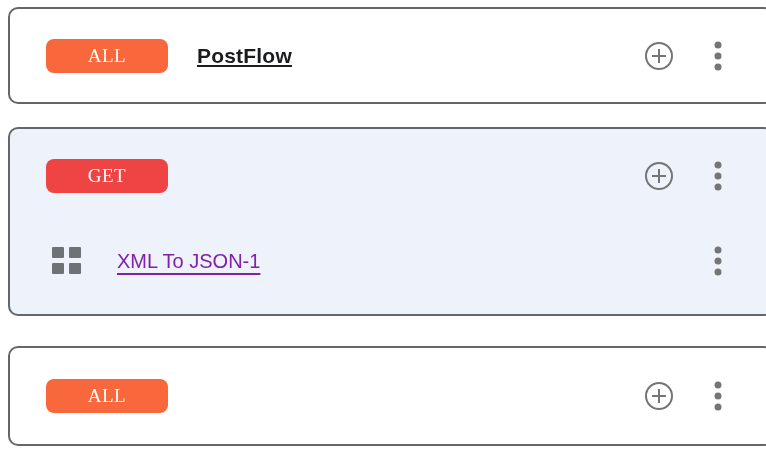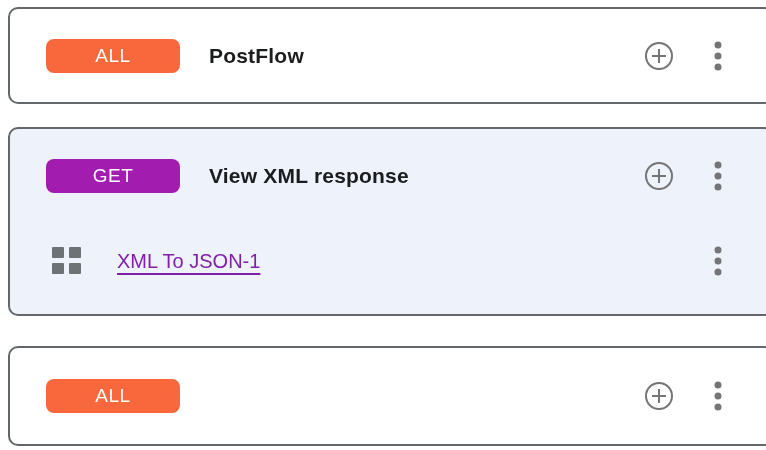--- a/index.html
+++ b/index.html
@@ -26,34 +26,36 @@
   .flow-header {
     display: flex;
     align-items: center;
     height: 93px;
     padding: 0 50px 0 36px;
   }
   .card.single .flow-header { height: 100%; }
 
   .method-badge {
     flex: 0 0 auto;
-    width: 134px; height: 34px;
+    width: 122px; height: 34px;
     border-radius: 8px;
     display: flex; align-items: center; justify-content: center;
     color: #ffffff;
     font-size: 19px;
     letter-spacing: 0.5px;
+    font-family: Liberation Serif, serif;
   }
   .flow-title {
     margin-left: 29px;
     font-size: 21px;
     font-weight: bold;
     color: #1b1c1e;
     letter-spacing: 0.2px;
     white-space: nowrap;
+    text-decoration: underline;
   }
   .spacer { flex: 1 1 auto; }
 
   .icon-btn {
     background: none; border: none; padding: 0; margin: 0;
     cursor: pointer;
     display: flex; align-items: center; justify-content: center;
     line-height: 0;
   }
   .add-btn { margin-right: 40px; }
@@ -98,22 +100,21 @@
           <circle cx="4" cy="15" r="3.5" fill="#757575"></circle>
           <circle cx="4" cy="26" r="3.5" fill="#757575"></circle>
         </svg>
       </span>
     </button>
   </div>
 </div>
 
 <div class="card selected" id="card-1">
   <div class="flow-header">
-    <div class="method-badge" style="background-color: #a21caf;">GET</div>
-    <div class="flow-title">View XML response</div>
+    <div class="method-badge" style="background-color: #ef4444;">GET</div>
     <div class="spacer"></div>
     <button class="icon-btn add-btn">
       <span>
         <svg width="30" height="30" viewBox="0 0 30 30">
           <circle cx="15" cy="15" r="13" fill="none" stroke="#757575" stroke-width="2"></circle>
           <line x1="15" y1="8" x2="15" y2="22" stroke="#757575" stroke-width="2"></line>
           <line x1="8" y1="15" x2="22" y2="15" stroke="#757575" stroke-width="2"></line>
         </svg>
       </span>
     </button>

